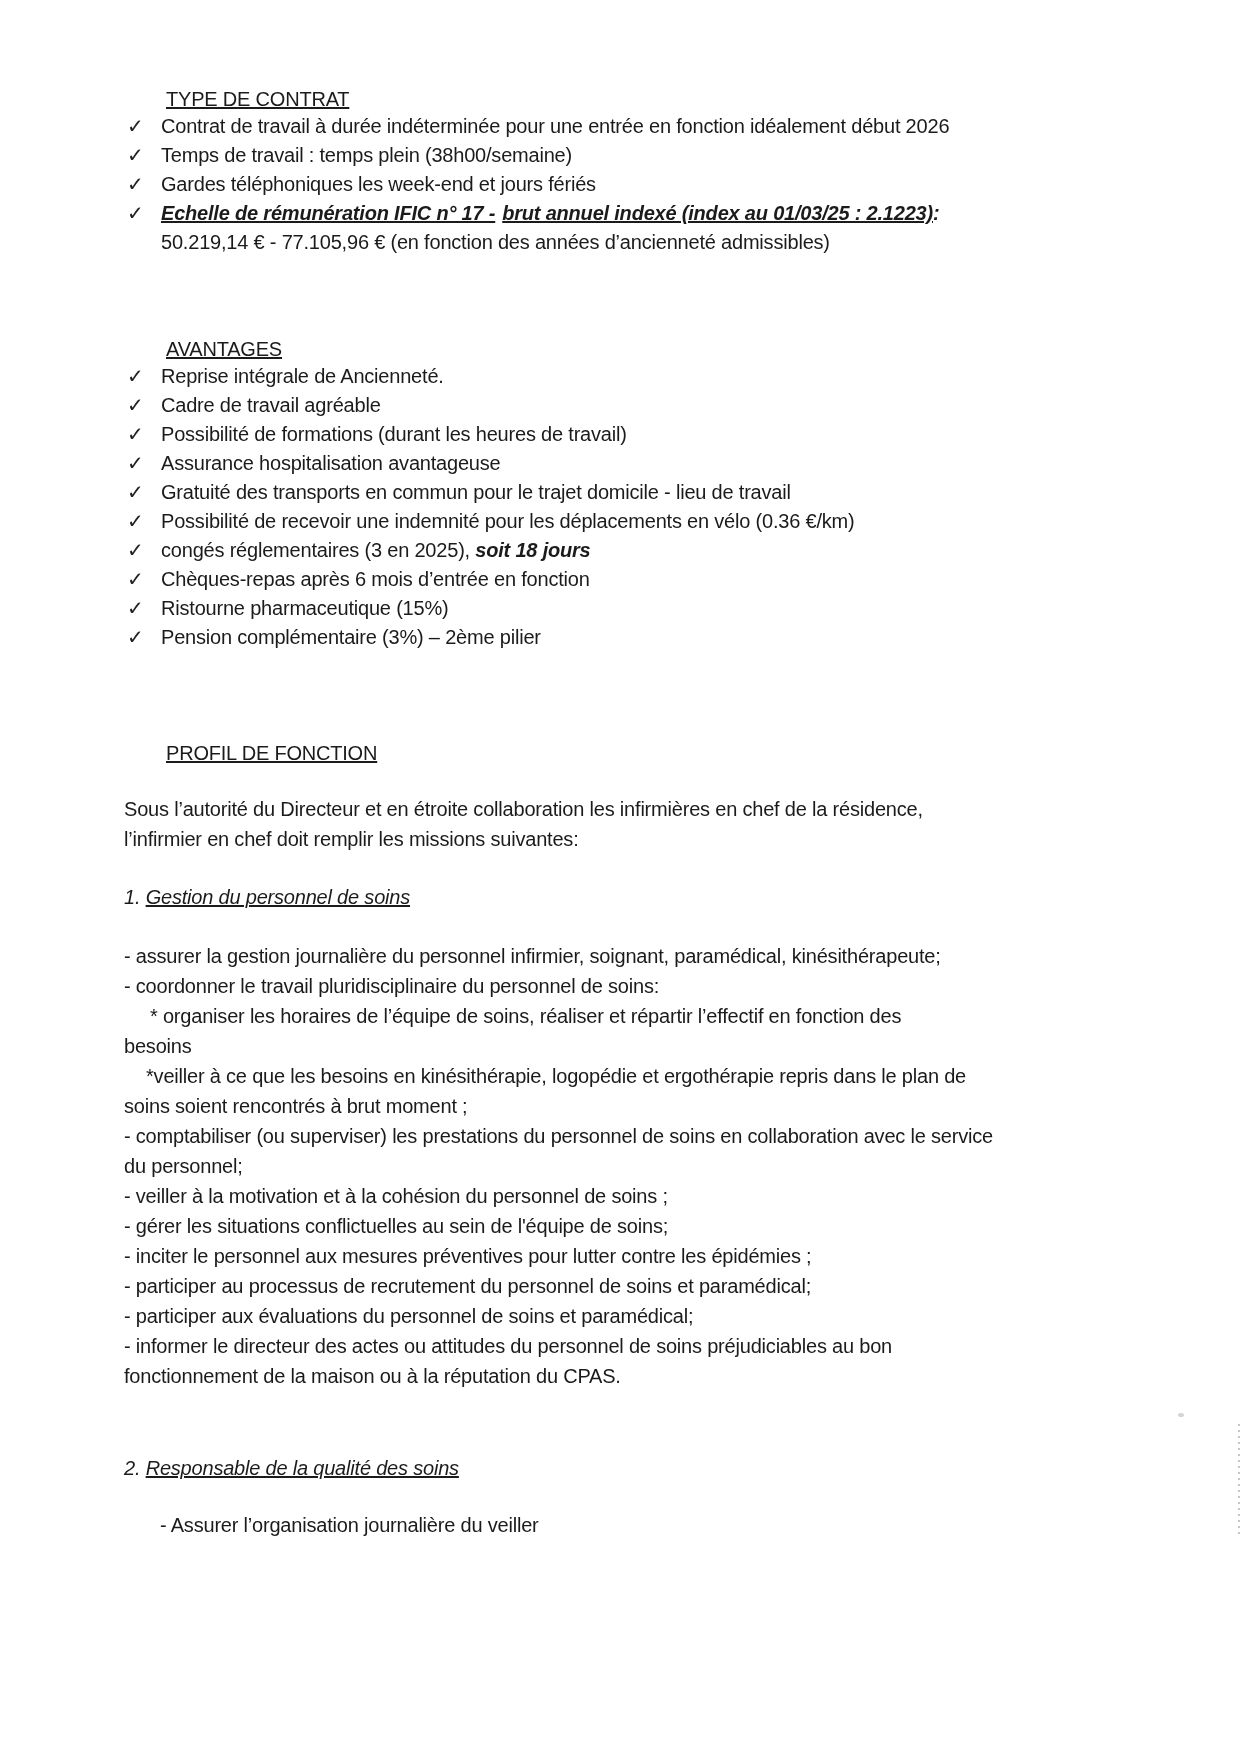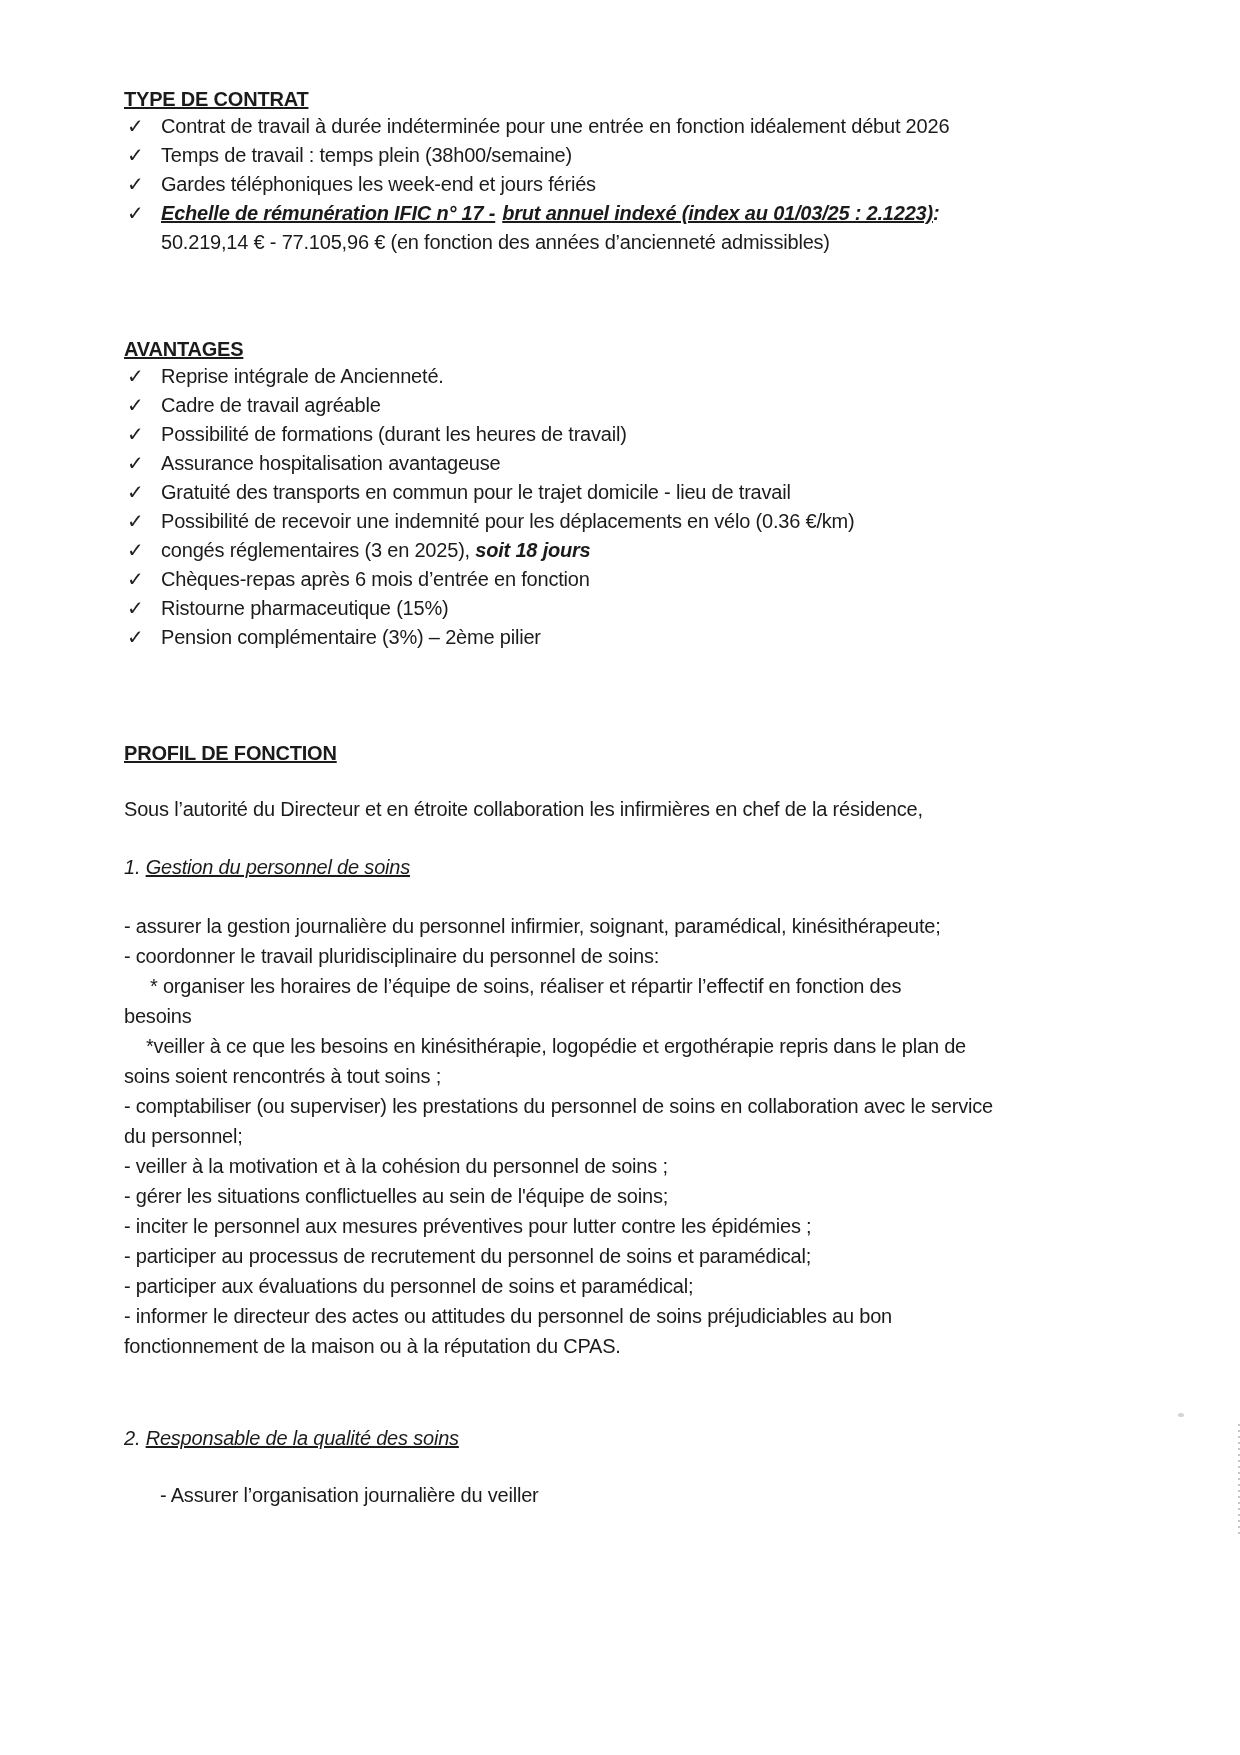--- a/index.html
+++ b/index.html
@@ -7,21 +7,21 @@
     position:relative;
     width:1240px;height:1755px;
     background:#ffffff;
     overflow:hidden;
     color:#1b1b1b;
     font-family:"Liberation Sans",sans-serif;
     font-size:20px;
     letter-spacing:-0.2px;
   }
   .content{position:absolute;left:124px;top:0;width:992px;padding-top:86px;}
-  .h{font-weight:700;text-decoration:underline;line-height:26px;white-space:nowrap;}
+  .h{font-weight:400;text-decoration:underline;line-height:26px;white-space:nowrap;margin-left:42px;}
   .h-benefits{margin-top:79px;}
   .h-profile{margin-top:88px;}
 
   ul.checklist{list-style:none;margin:0;padding:0;}
   ul.checklist li{position:relative;padding-left:37px;line-height:29px;white-space:nowrap;}
   .check{position:absolute;left:3px;top:0;font-size:20px;color:#222;}
   .contract-list{margin-top:31px;}
   .benefits-list{margin-top:27px;}
 
   .line{line-height:29px;white-space:nowrap;}
@@ -121,33 +121,34 @@
       <li>
         <span class="check">✓</span>
         <span>Pension complémentaire (3%) – 2ème pilier</span>
       </li>
     </ul>
 
     <div class="h h-profile">PROFIL DE FONCTION</div>
 
     <div class="intro">
       <div class="tline">Sous l’autorité du Directeur et en étroite collaboration les infirmières en chef de la résidence,</div>
+      <div class="tline">l’infirmier en chef doit remplir les missions suivantes:</div>
     </div>
 
     <div class="subh sec1">
       <span>1. </span><span class="u">Gestion du personnel de soins</span>
     </div>
 
     <div class="tasks">
       <div class="tline">- assurer la gestion journalière du personnel infirmier, soignant, paramédical, kinésithérapeute;</div>
       <div class="tline">- coordonner le travail pluridisciplinaire du personnel de soins:</div>
       <div class="tline ind26">* organiser les horaires de l’équipe de soins, réaliser et répartir l’effectif en fonction des</div>
       <div class="tline">besoins</div>
       <div class="tline ind22">*veiller à ce que les besoins en kinésithérapie, logopédie et ergothérapie repris dans le plan de</div>
-      <div class="tline">soins soient rencontrés à tout soins ;</div>
+      <div class="tline">soins soient rencontrés à brut moment ;</div>
       <div class="tline">- comptabiliser (ou superviser) les prestations du personnel de soins en collaboration avec le service</div>
       <div class="tline">du personnel;</div>
       <div class="tline">- veiller à la motivation et à la cohésion du personnel de soins ;</div>
       <div class="tline">- gérer les situations conflictuelles au sein de l'équipe de soins;</div>
       <div class="tline">- inciter le personnel aux mesures préventives pour lutter contre les épidémies ;</div>
       <div class="tline">- participer au processus de recrutement du personnel de soins et paramédical;</div>
       <div class="tline">- participer aux évaluations du personnel de soins et paramédical;</div>
       <div class="tline">- informer le directeur des actes ou attitudes du personnel de soins préjudiciables au bon</div>
       <div class="tline">fonctionnement de la maison ou à la réputation du CPAS.</div>
     </div>

